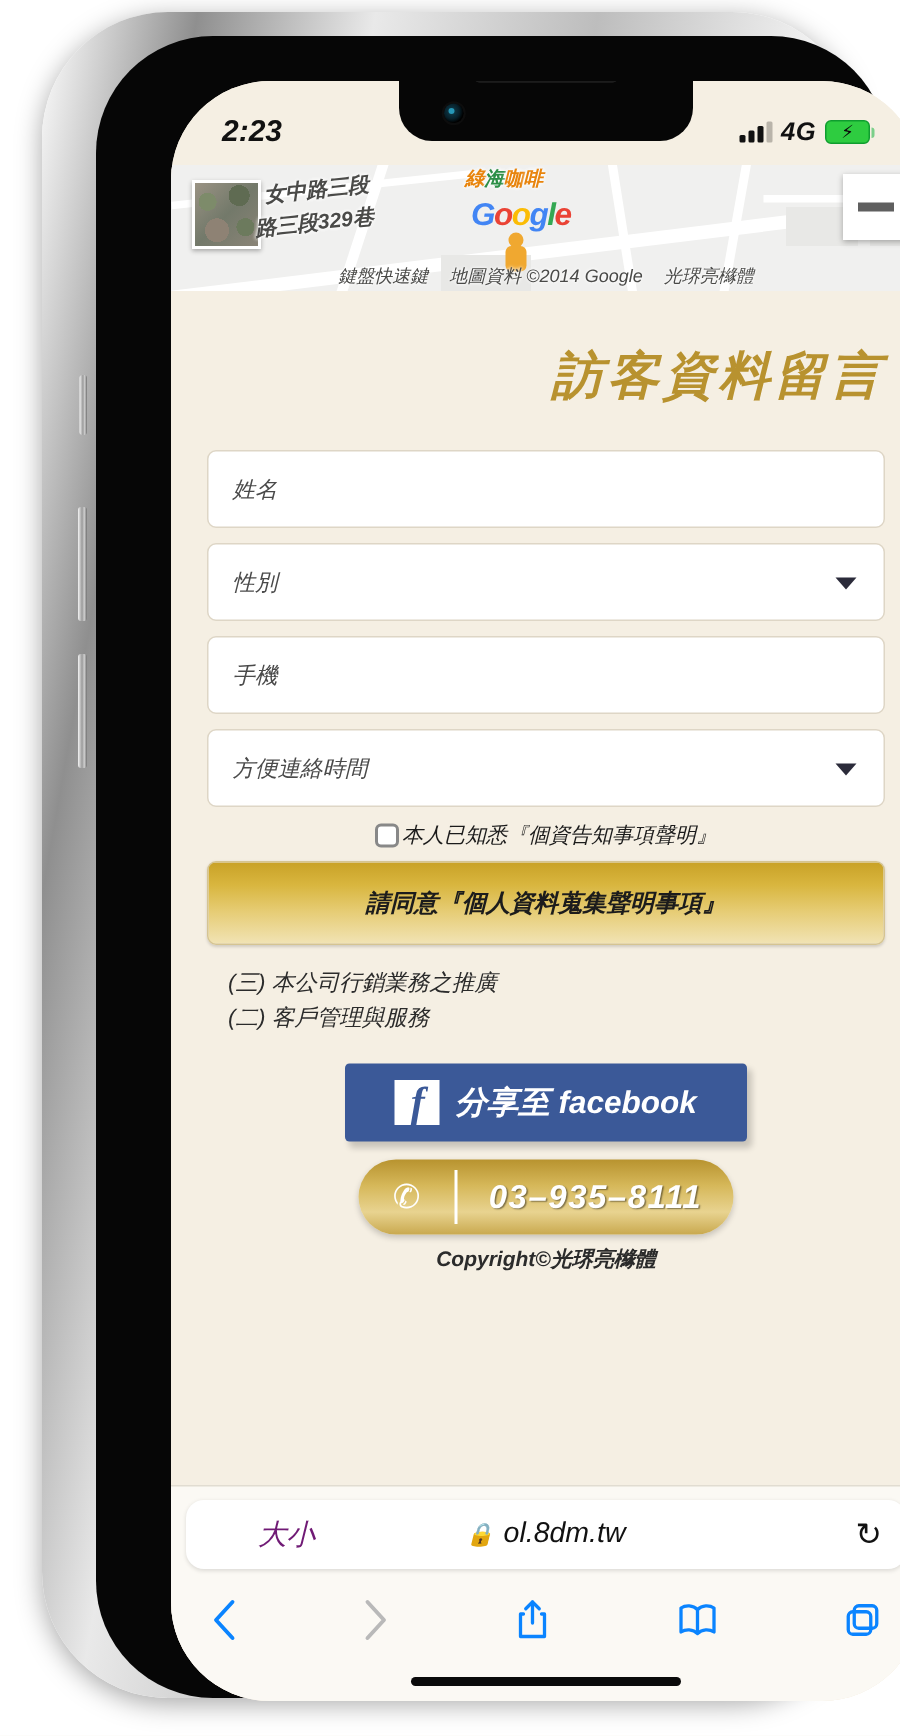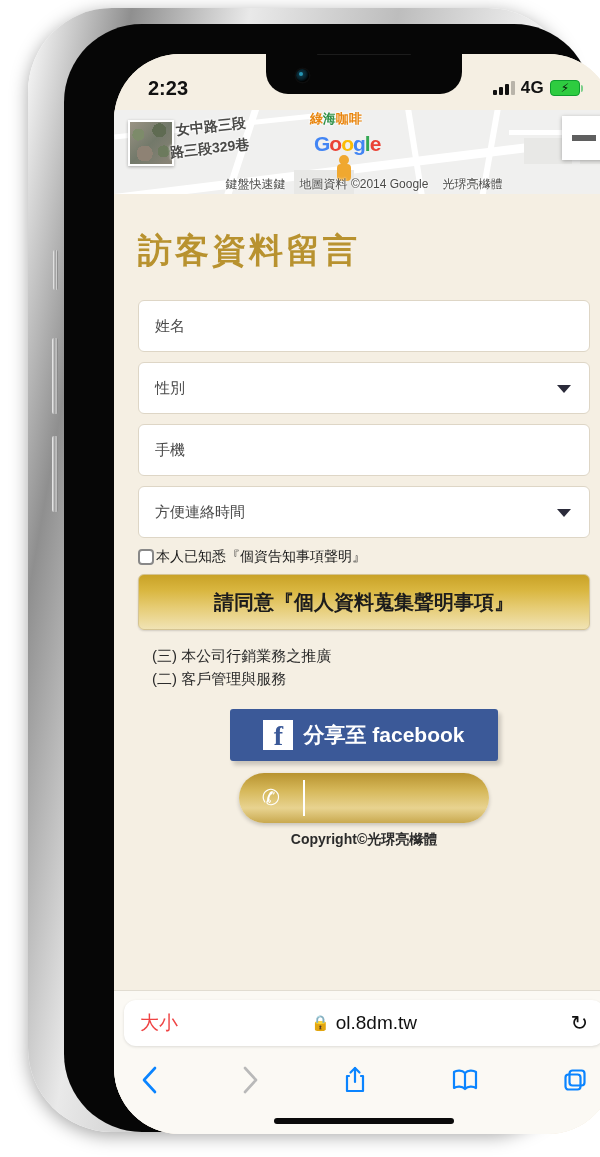--- a/index.html
+++ b/index.html
@@ -4,21 +4,21 @@
 <style>
   * { box-sizing: border-box; margin: 0; padding: 0; }
   html, body {
     width: 600px; height: 1157px;
     background: #ffffff;
     font-family: "Liberation Sans", "DejaVu Sans", sans-serif;
     overflow: hidden;
   }
 
   
-  .stage { position: relative; width: 600px; height: 1157px; background:#fff; }
+  .stage { position: relative; width: 600px; height: 1157px; background:#fff;font-style:italic; }
 
   .phone-outer {
     position: absolute; left: 28px; top: 8px;
     width: 544px; height: 1124px;
     border-radius: 84px;
     background: linear-gradient(100deg,#ffffff 0%,#cfcfcf 6%,#8f8f8f 14%,#e9e9e9 30%,#bdbdbd 50%,#f2f2f2 70%,#9a9a9a 88%,#dedede 100%);
     box-shadow: 0 4px 18px rgba(0,0,0,.35);
   }
   .phone-black {
     position: absolute; left: 36px; top: 16px;
@@ -167,53 +167,53 @@
     position: absolute; right: 8px; top: 6px;
     width: 44px; height: 44px; background:#fff;
     box-shadow: 0 1px 4px rgba(0,0,0,.3);
     display:flex; align-items:center; justify-content:center;
   }
   .map-min i { display:block; width:24px; height:6px; background:#5f5f5f; }
 
   
   .page { padding: 0 24px; }
   .page-title {
-    text-align:left; color:#b8922f; font-size: 34px; font-weight: bold;
+    text-align:right; color:#b8922f; font-size: 34px; font-weight: bold;
     letter-spacing: 3px; margin: 34px 0 26px;
     font-family: "Liberation Sans", sans-serif;
   }
 
   .field {
     position: relative;
     height: 52px; background: #fff; border: 1px solid #ded6c6;
     border-radius: 6px; margin-bottom: 10px;
     display:flex; align-items:center; padding: 0 16px;
     font-size: 15px; color: #4a4a4a;
   }
   .field.select::after {
     content:''; position:absolute; right: 18px; top: 50%; margin-top:-3px;
     border-left: 7px solid transparent; border-right: 7px solid transparent;
     border-top: 8px solid #2b2b3a;
   }
 
   .consent {
-    display:flex; align-items:center; 
+    display:flex; align-items:center; justify-content:center;
     gap: 2px; margin: 10px 0 8px; font-size: 14px; color:#1b1b1b;
   }
   .cbox {
     width: 16px; height: 16px; border: 2px solid #888;
     border-radius: 4px; background:#fff; flex: 0 0 auto;
   }
 
   .agree-btn {
     height: 56px; border-radius: 6px;
     background: linear-gradient(180deg,#c9a227 0%,#d9b63f 28%,#e6cc74 60%,#f1e3b4 100%);
     border: 1px solid #d5c492;
     display:flex; align-items:center; justify-content:center;
-    font-size: 20px; font-weight: bold; color:#1c1c1c;
+    font-size: 16px; font-weight: bold; color:#1c1c1c;
     box-shadow: 0 1px 2px rgba(0,0,0,.15);
   }
 
   .usage { margin: 14px 4px 0 14px; color:#2b2b2b; font-size: 15px; line-height: 1.55; }
 
   .shares { margin-top: 18px; display:flex; flex-direction:column; align-items:center; gap: 10px; }
   .share-btn {
     width: 268px; height: 52px; border-radius: 3px;
     display:flex; align-items:center; justify-content:center; gap: 10px;
     color:#fff; font-size: 21px; font-weight: bold;
@@ -273,21 +273,21 @@
     box-shadow: 0 -1px 0 rgba(0,0,0,.08);
     z-index: 20;
   }
   .urlbar-row { padding: 9px 10px 6px; }
   .urlbar {
     height: 46px; background:#fff; border-radius: 12px;
     display:flex; align-items:center; padding: 0 16px;
     box-shadow: 0 1px 3px rgba(0,0,0,.12);
     position: relative;
   }
-  .aa { font-size: 19px; color:#ef4444; }
+  .aa { font-size: 19px; color:#701a75;margin-left:32px; }
   .url-center {
     position:absolute; left:0; right:0; display:flex;
     align-items:center; justify-content:center; gap:6px;
     font-size: 19px; color:#111;
   }
   .lock { font-size: 15px; color:#8a8a8a; }
   .reload { margin-left:auto; font-size: 21px; color:#111; }
 
   .toolbar {
     height: 56px; display:flex; align-items:center;
@@ -409,20 +409,21 @@
               <div class="share-btn fb">
                 <span class="fb-icon">f</span>
                 <span>分享至 facebook</span>
               </div>
             </div>
 
             <div class="tel-wrap">
               <div class="tel-btn">
                 <span class="tel-icon">✆</span>
                 <span class="tel-div"></span>
+                <span class="tel-num">03–935–8111</span>
               </div>
             </div>
 
             <div class="copyright">Copyright©光琾亮櫞體</div>
           </div>
 
           <div class="top-btn">
             <span>△</span>
             <span>TOP</span>
           </div>

